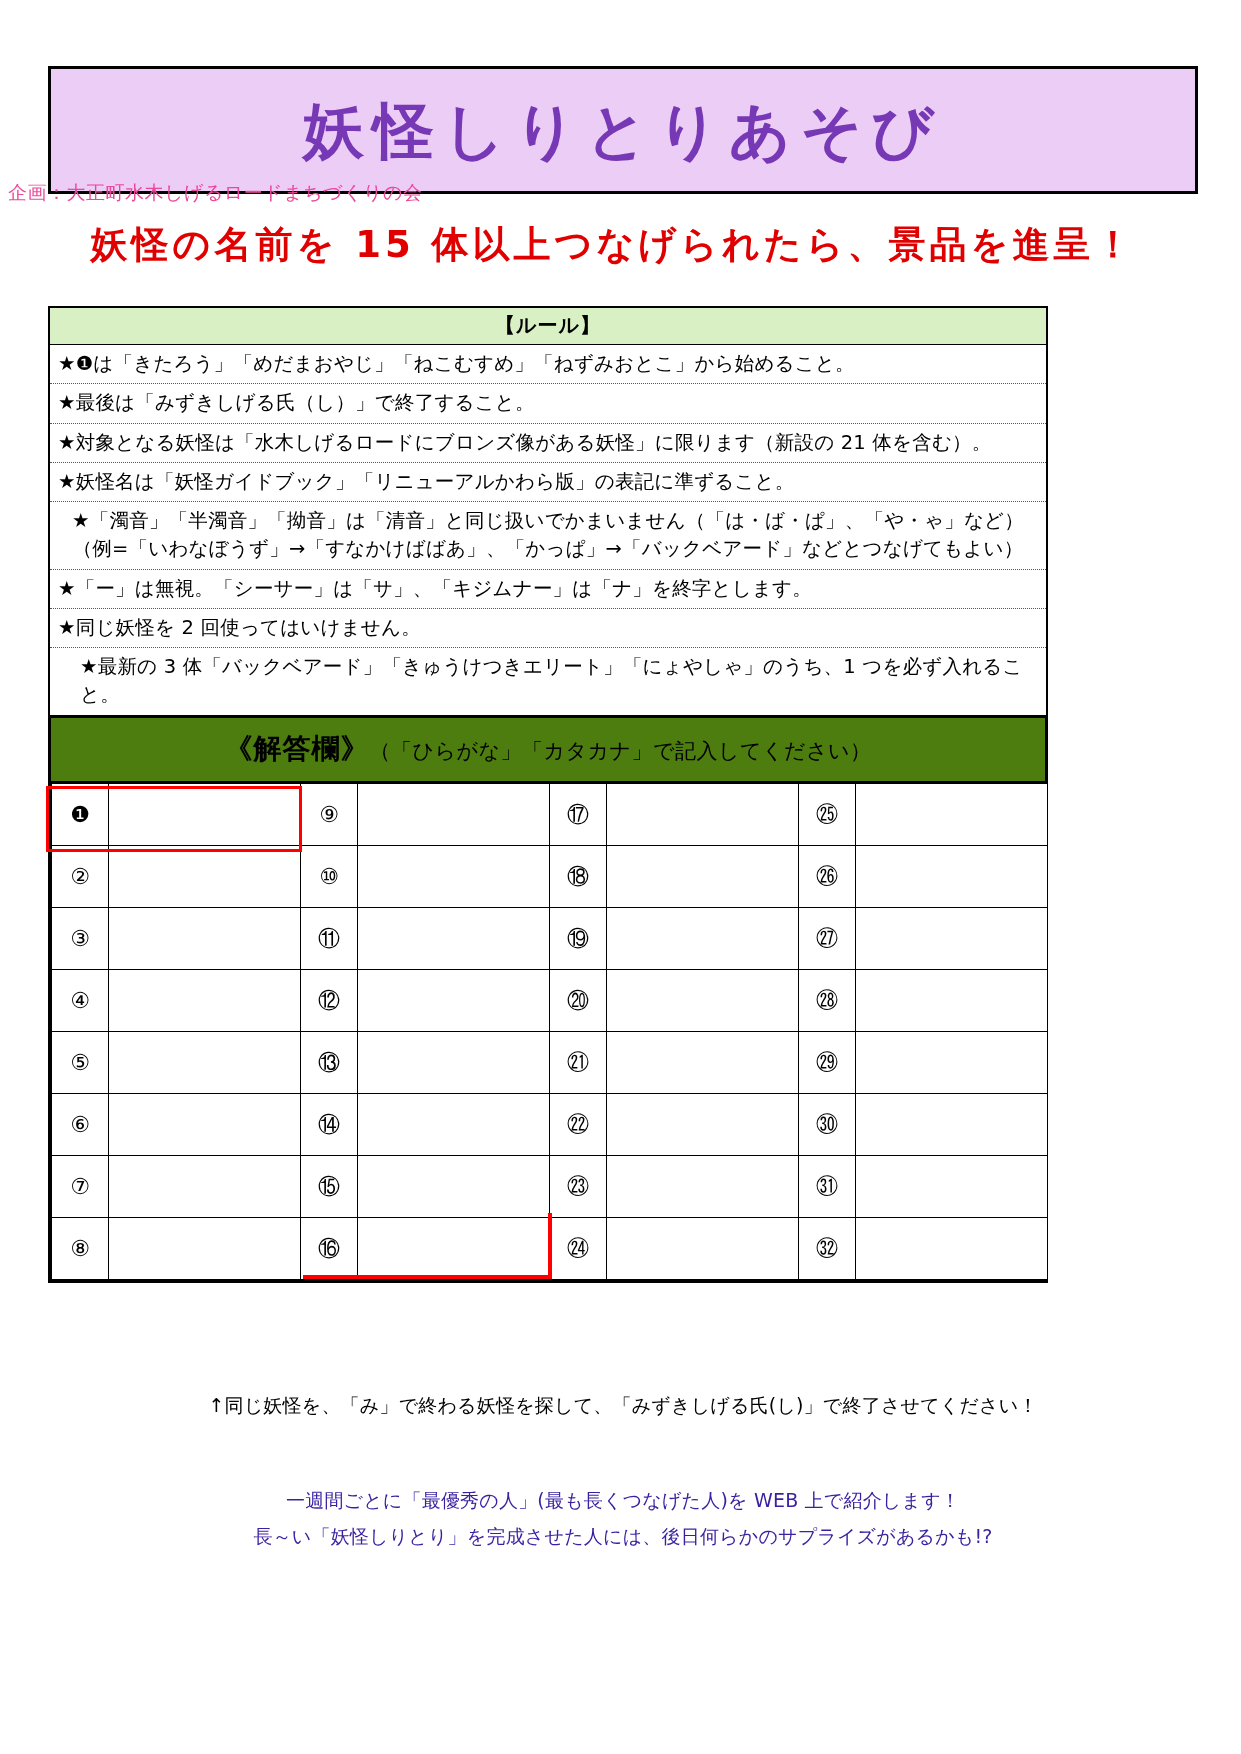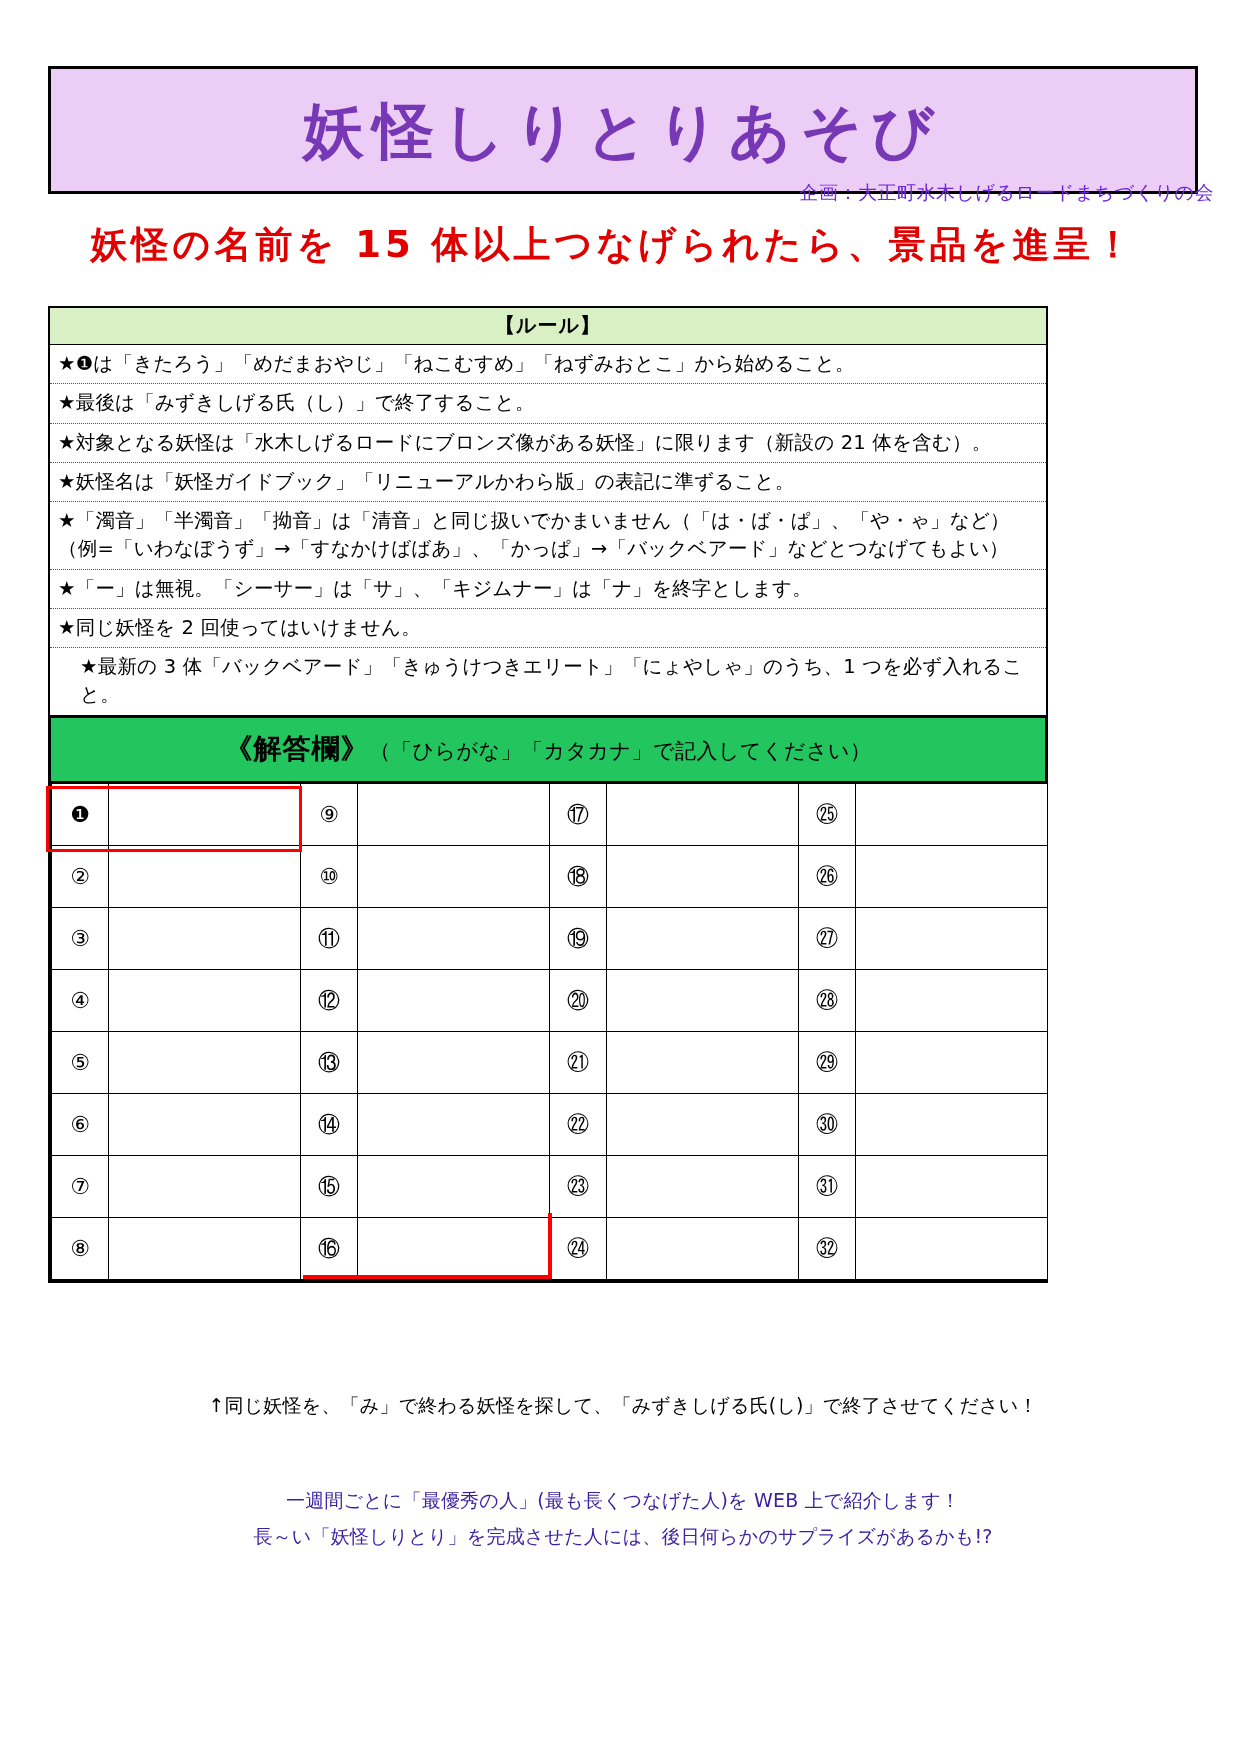--- a/index.html
+++ b/index.html
@@ -30,25 +30,25 @@
     font-size:61px;
     font-weight:bold;
     color:#7738b5;
     letter-spacing:9px;
     white-space:nowrap;
     line-height:1;
   }
 
   
   .credit{
-    position:absolute;left:16px;top:180px;width:1198px;
-    text-align:right;
+    position:absolute;left:8px;top:180px;width:1198px;
+    text-align:left;
     font-size:19px;
     letter-spacing:0.5px;
-    color:#6d28d9;
+    color:#ec4899;
     white-space:nowrap;
   }
 
   
   .headline{
     position:absolute;left:38px;top:223px;width:1150px;
     text-align:center;
     font-size:37px;
     font-weight:bold;
     color:#e00000;
@@ -76,30 +76,30 @@
   .rule-row{
     border-bottom:1px dotted #555;
     padding:5px 8px 5px 8px;
     font-size:19.5px;
     line-height:1.45;
     letter-spacing:0.2px;
     white-space:nowrap;
   }
   .rule-row.wrap{white-space:normal;}
   .rule-row:last-child{border-bottom:none;margin-left:22px;}
-  .rule-row .sub{display:block;}
+  .rule-row .sub{display:block;text-align:center;}
 
   
   .answer-box{
     position:absolute;left:48px;top:715px;width:1000px;
     border:3px solid #000;
     box-sizing:border-box;
   }
   .answer-head{
-    background:#22c55e;
+    background:#4d7c0f;
     border-bottom:2px solid #000;
     text-align:center;
     padding:12px 0 13px 0;
     white-space:nowrap;
   }
   .answer-head .big{
     font-size:28px;font-weight:bold;letter-spacing:1px;
   }
   .answer-head .small{
     font-size:21px;letter-spacing:0.5px;

